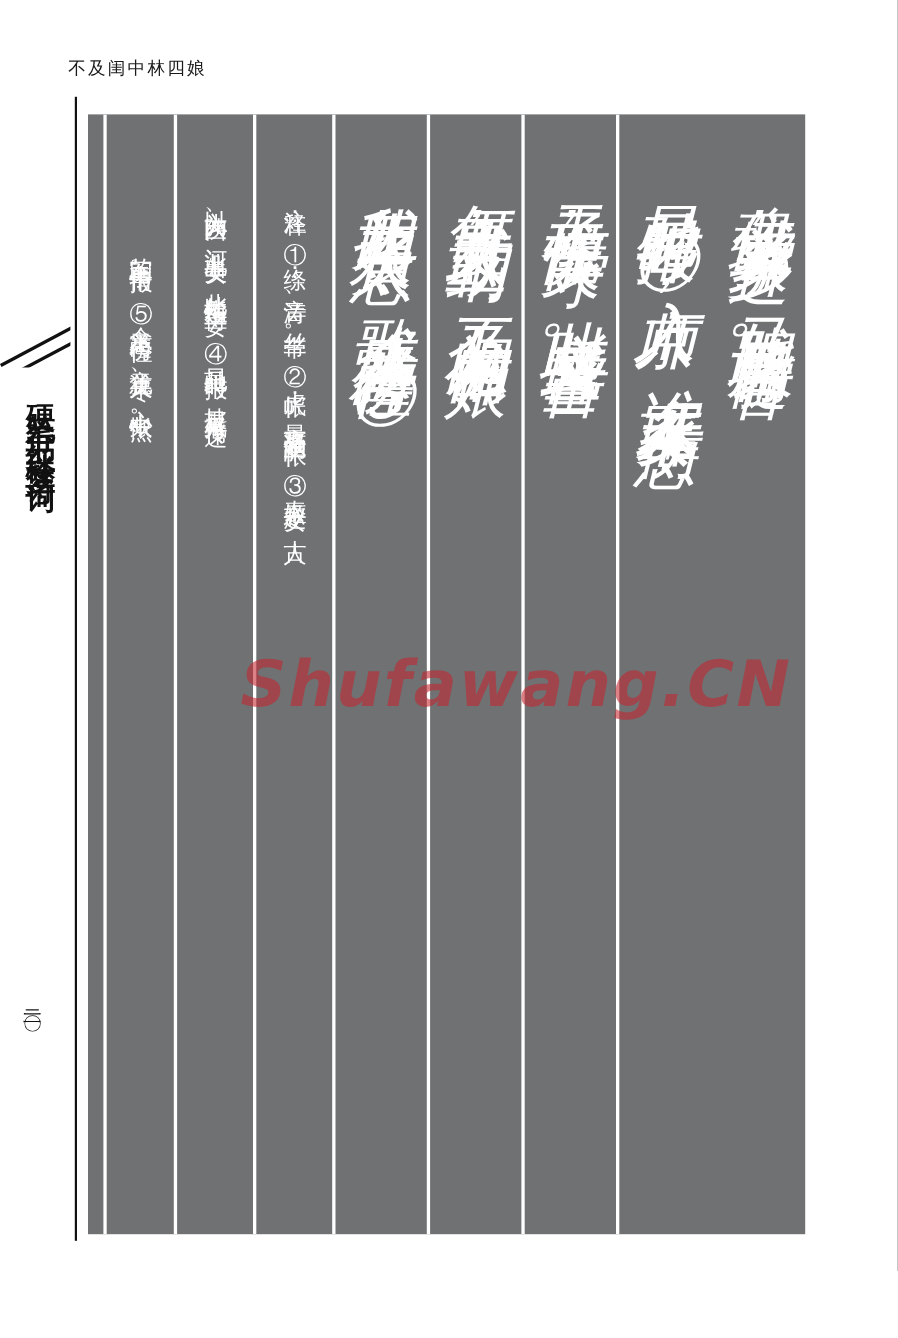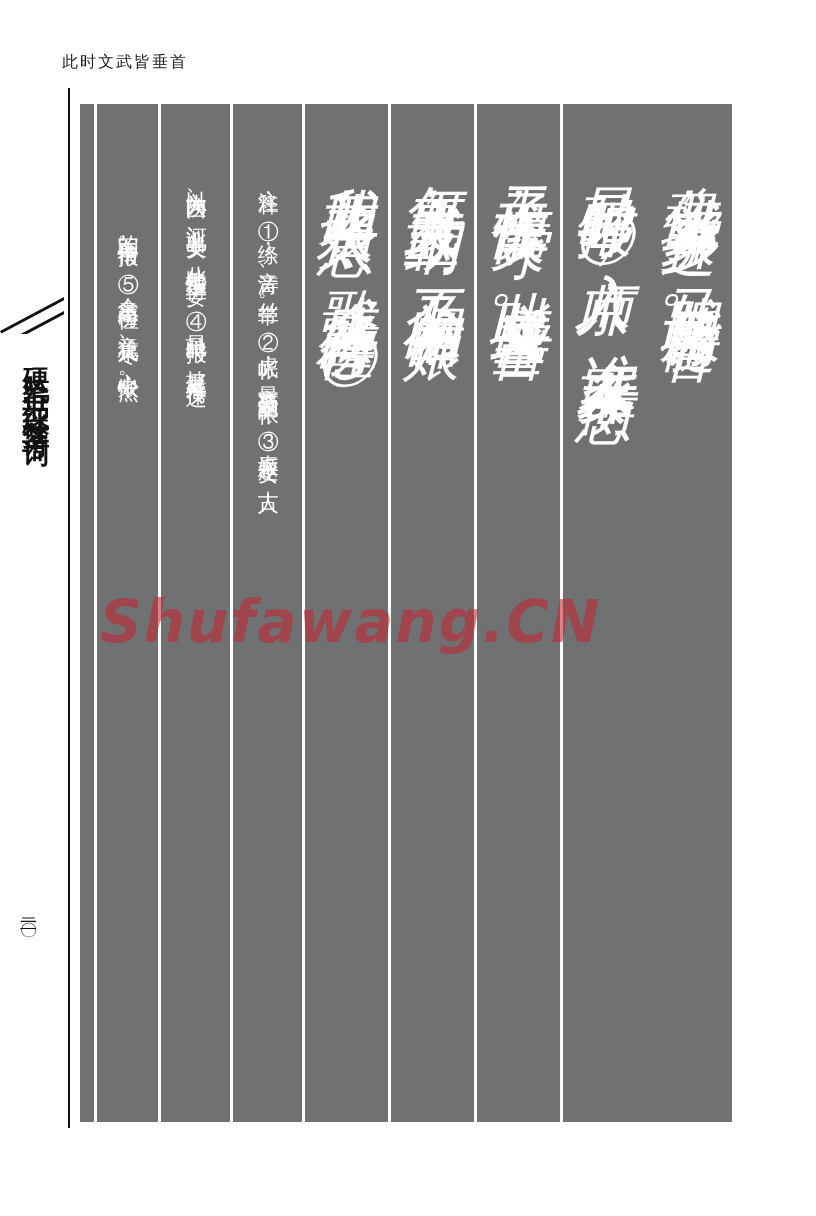--- a/index.html
+++ b/index.html
@@ -125,35 +125,35 @@
     letter-spacing:3px;
     padding-top:52px;
   }
   .col-note.narrow{width:64px;}
   .col-note.narrow .txt{padding-top:96px;}
   
   .watermark{
     position:absolute;
     left:100px;top:588px;
     width:620px;
-    text-align:left;
+    text-align:right;
     font-size:58px;
     font-weight:bold;
     font-style:italic;
     font-family:"DejaVu Sans","Liberation Sans",sans-serif;
     color:rgba(196,38,46,0.58);
     letter-spacing:2px;
     pointer-events:none;
     user-select:none;
   }
 </style>
 </head>
 <body>
 
-<div class="page-header">此时文武皆垂首</div>
+<div class="page-header">不及闺中林四娘</div>
 
 <div class="left-rule"></div>
 
 <div class="side-band">
   <div class="slash"></div>
   <div class="side-title">硬笔行书红楼梦诗词</div>
 </div>
 <div class="page-number">二〇一</div>
 
 <div class="plate">

